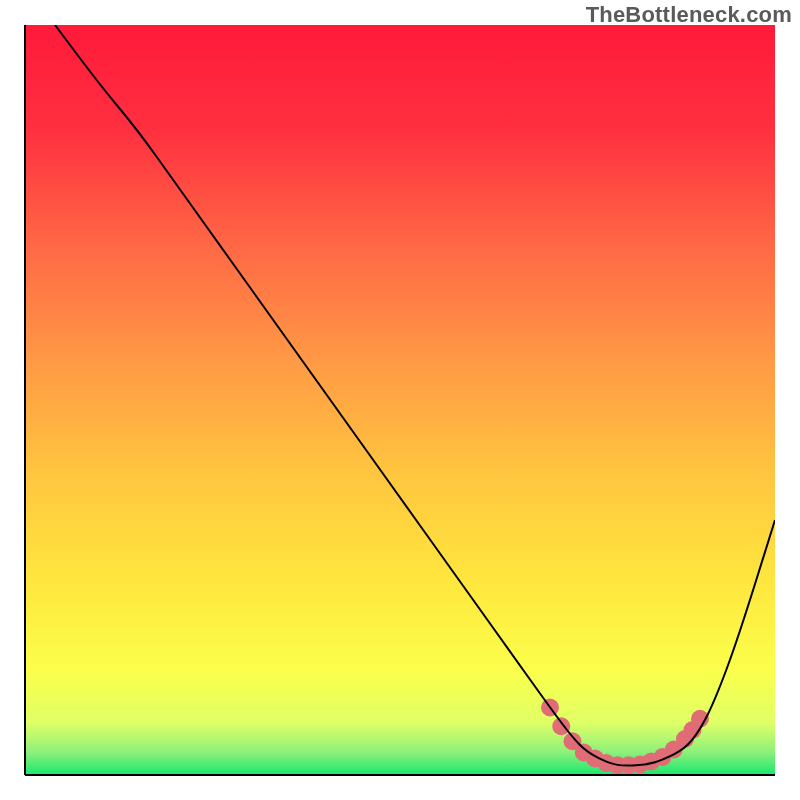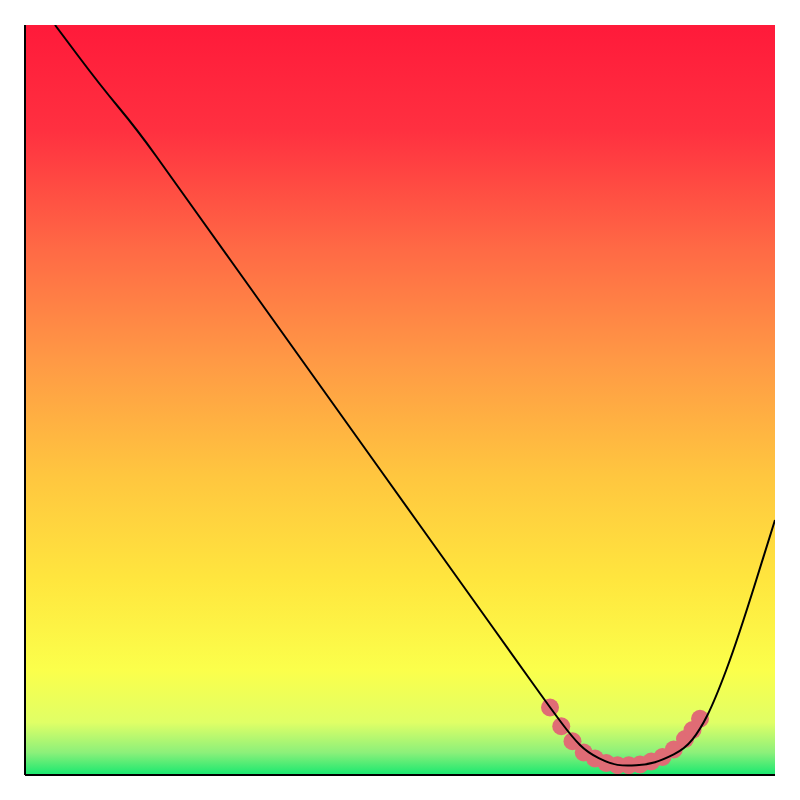--- a/index.html
+++ b/index.html
@@ -31,20 +31,21 @@
     left: 0;
     top: 0;
     width: 800px;
     height: 800px;
   }
 </style>
 </head>
 <body>
 
 <div class="stage">
+  <div class="watermark">TheBottleneck.com</div>
 
   <svg class="plot" viewBox="0 0 800 800">
     <defs>
       <linearGradient id="bg-grad" x1="0" y1="0" x2="0" y2="1">
           <stop offset="0%" stop-color="#ff1a3a"></stop>
           <stop offset="14.000000000000002%" stop-color="#ff3040"></stop>
           <stop offset="30%" stop-color="#ff6a45"></stop>
           <stop offset="45%" stop-color="#ff9a45"></stop>
           <stop offset="60%" stop-color="#ffc63f"></stop>
           <stop offset="74%" stop-color="#ffe63e"></stop>

